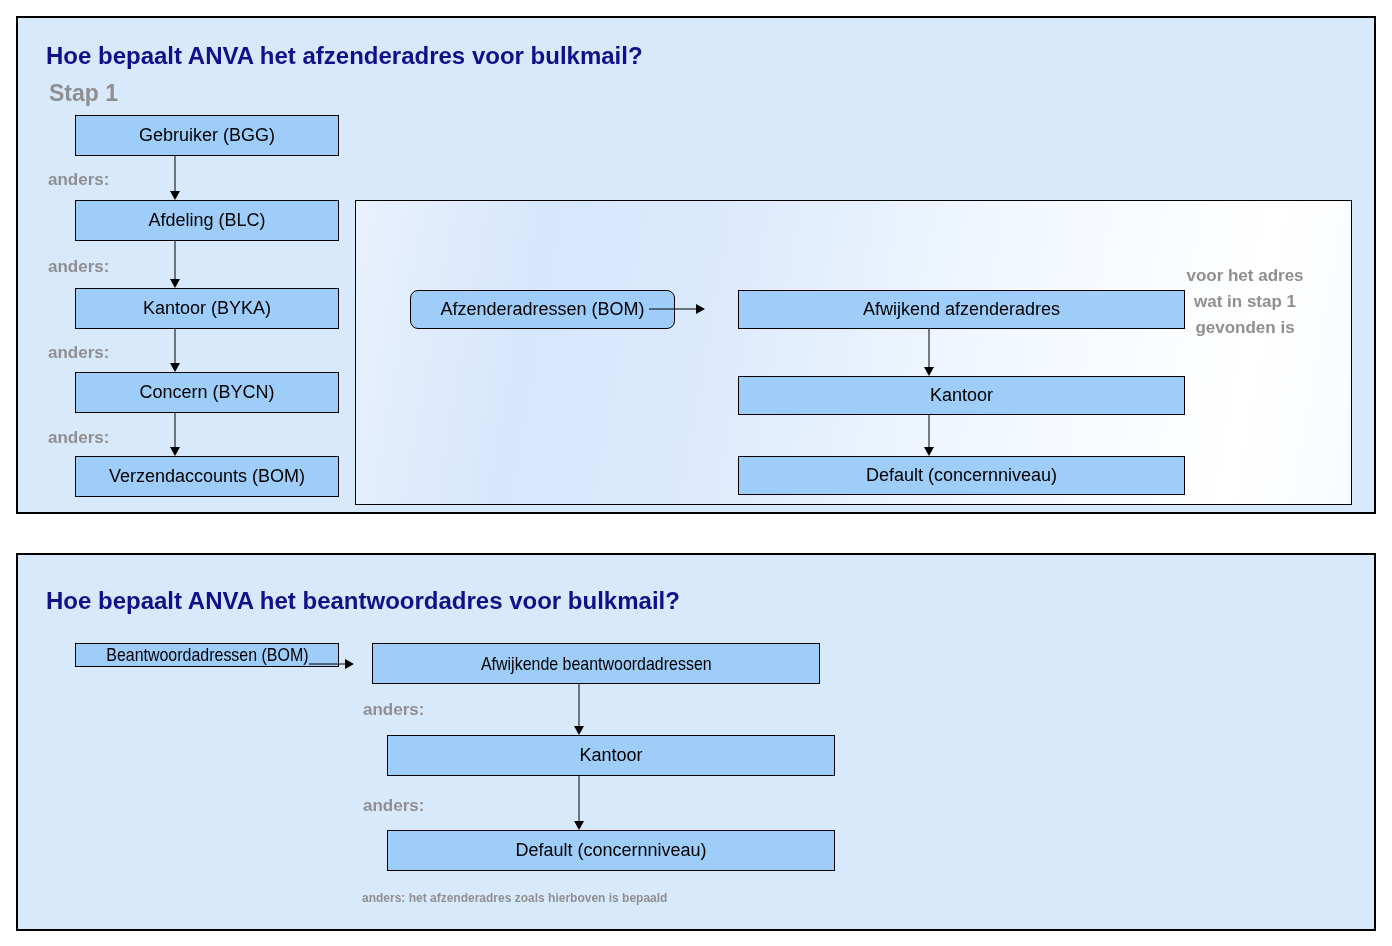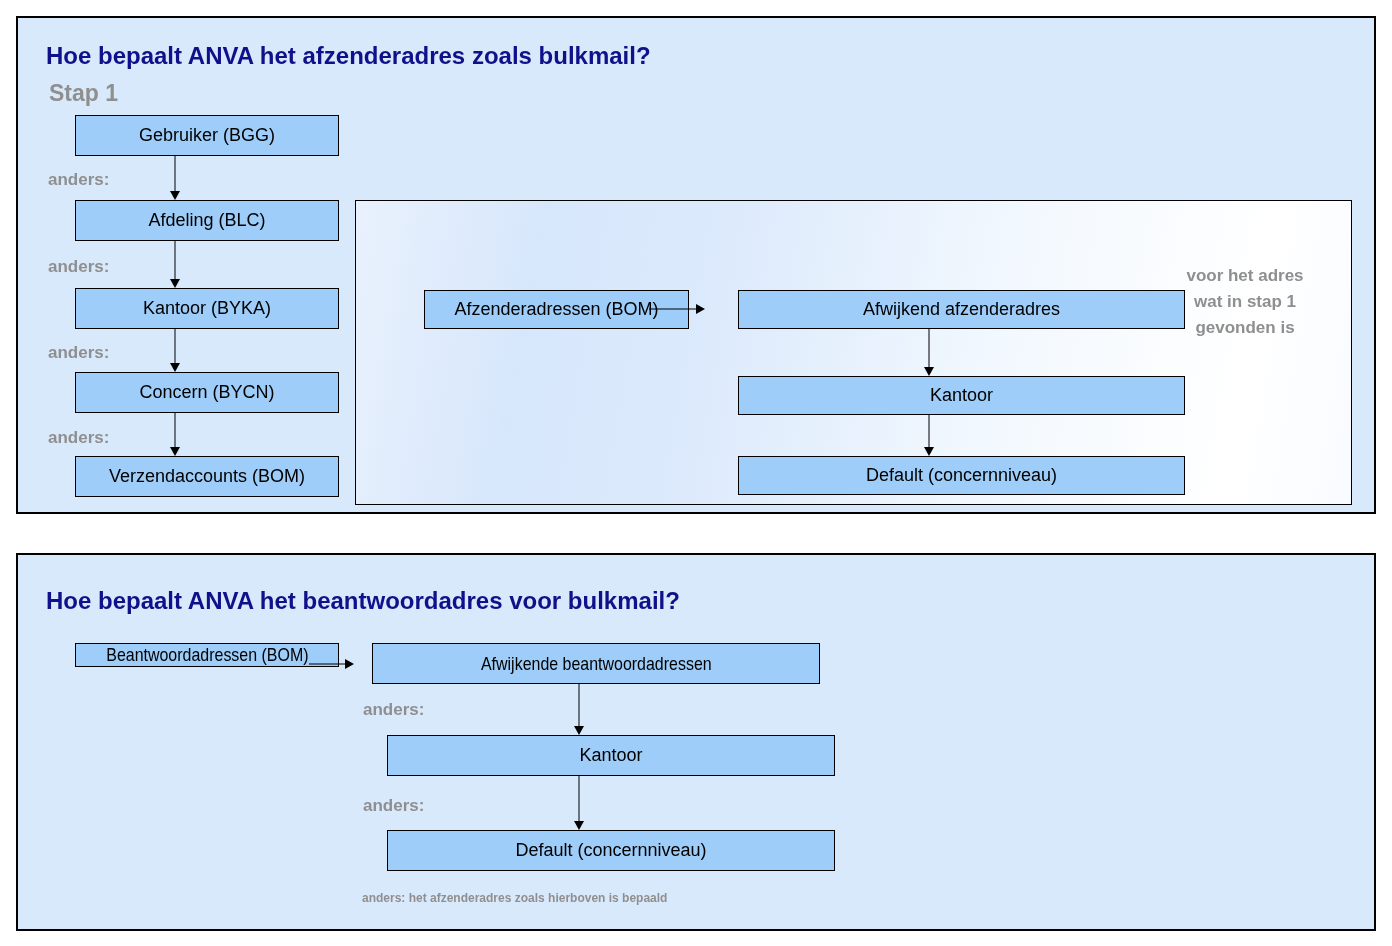--- a/index.html
+++ b/index.html
@@ -86,21 +86,21 @@
     width: 0; height: 0;
     border-top: 5.5px solid transparent; border-bottom: 5.5px solid transparent;
     border-left: 9px solid #000;
   }
 </style>
 </head>
 <body>
 
 <div class="panel" id="panel-afzender">
 
-  <div class="h-title" style="left:28px; top:24px;">Hoe bepaalt ANVA het afzenderadres zoals bulkmail?</div>
+  <div class="h-title" style="left:28px; top:24px;">Hoe bepaalt ANVA het afzenderadres voor bulkmail?</div>
 
   <div class="step1-label muted" style="left:31px; top:62px;">Stap 1</div>
 
   <div class="fbox" style="left:25px; top:97px;  width:264px; height:41px;">Gebruiker (BGG)</div>
   <div class="fbox" style="left:25px; top:270px; width:264px; height:41px;">Kantoor (BYKA)</div>
   <div class="fbox" style="left:25px; top:182px; width:264px; height:41px;">Afdeling (BLC)</div>
   <div class="fbox" style="left:25px; top:354px; width:264px; height:41px;">Concern (BYCN)</div>
   <div class="fbox" style="left:25px; top:438px; width:264px; height:41px;">Verzendaccounts (BOM)</div>
 
   <div class="anders muted" style="left:30px; top:152px;">anders:</div>
@@ -109,21 +109,21 @@
   <div class="anders muted" style="left:30px; top:410px;">anders:</div>
 
   <div class="arrow-v" style="left:151px; top:138px; height:44px;"></div>
   <div class="arrow-v" style="left:151px; top:223px; height:47px;"></div>
   <div class="arrow-v" style="left:151px; top:311px; height:43px;"></div>
   <div class="arrow-v" style="left:151px; top:395px; height:43px;"></div>
 
   <div class="subpanel">
 
 
-    <div class="fbox" style="left:36px; top:89px; width:265px; height:39px;">Afzenderadressen (BOM)</div>
+    <div class="fbox" style="left:22px; top:89px; width:265px; height:39px;border-radius:8px;">Afzenderadressen (BOM)</div>
 
     <div class="arrow-h" style="left:293px; top:101px; width:56px;"></div>
 
     <div class="fbox" style="left:350px; top:89px;  width:447px; height:39px;">Afwijkend afzenderadres</div>
     <div class="fbox" style="left:350px; top:175px; width:447px; height:39px;">Kantoor</div>
     <div class="fbox" style="left:350px; top:255px; width:447px; height:39px;">Default (concernniveau)</div>
 
     <div class="arrow-v" style="left:567px; top:128px; height:47px;"></div>
     <div class="arrow-v" style="left:567px; top:214px; height:41px;"></div>
 

